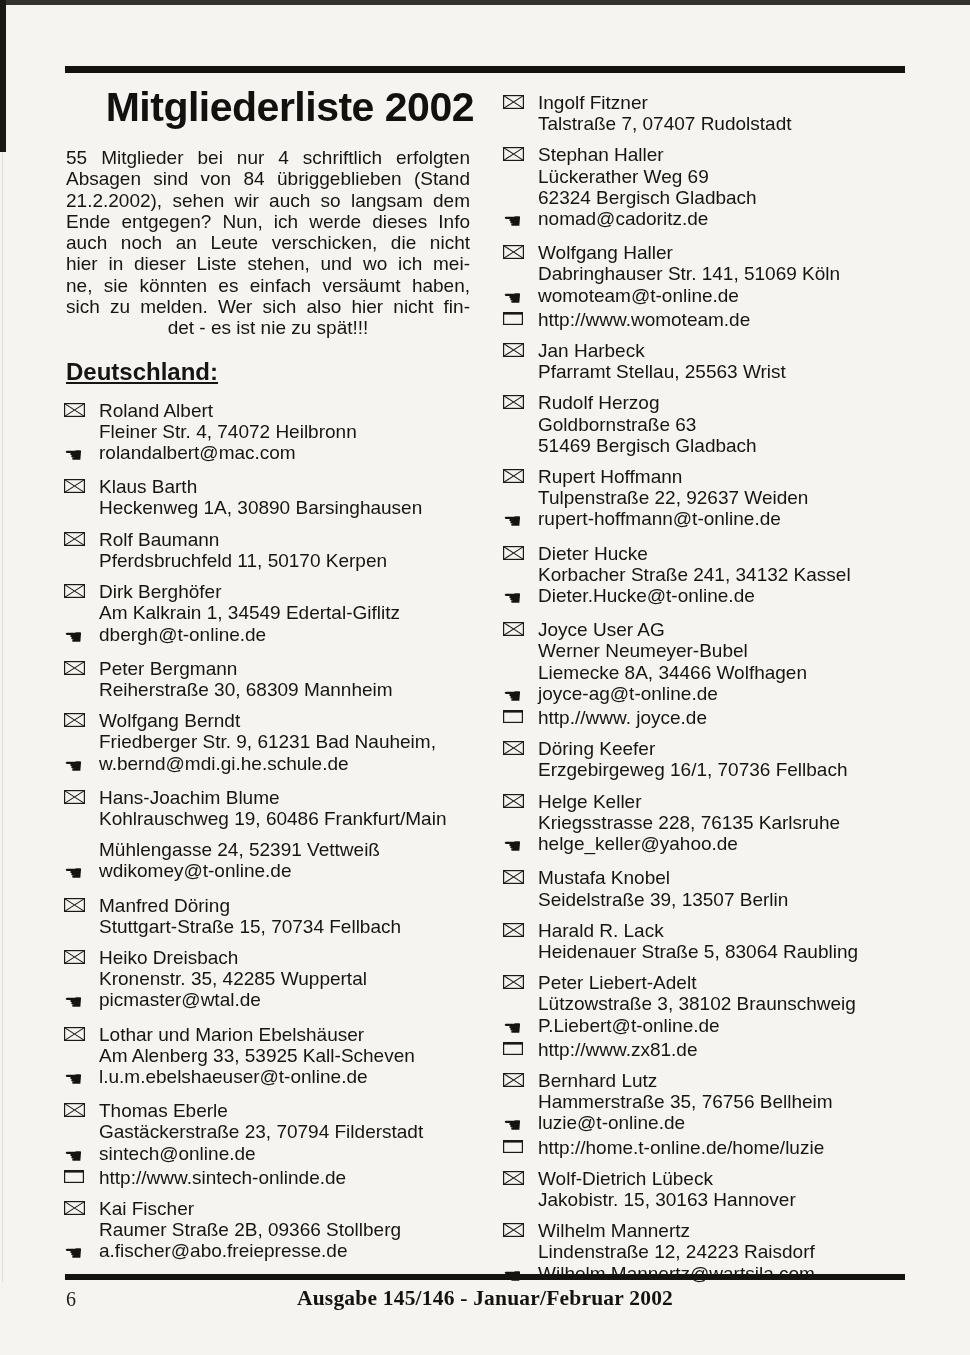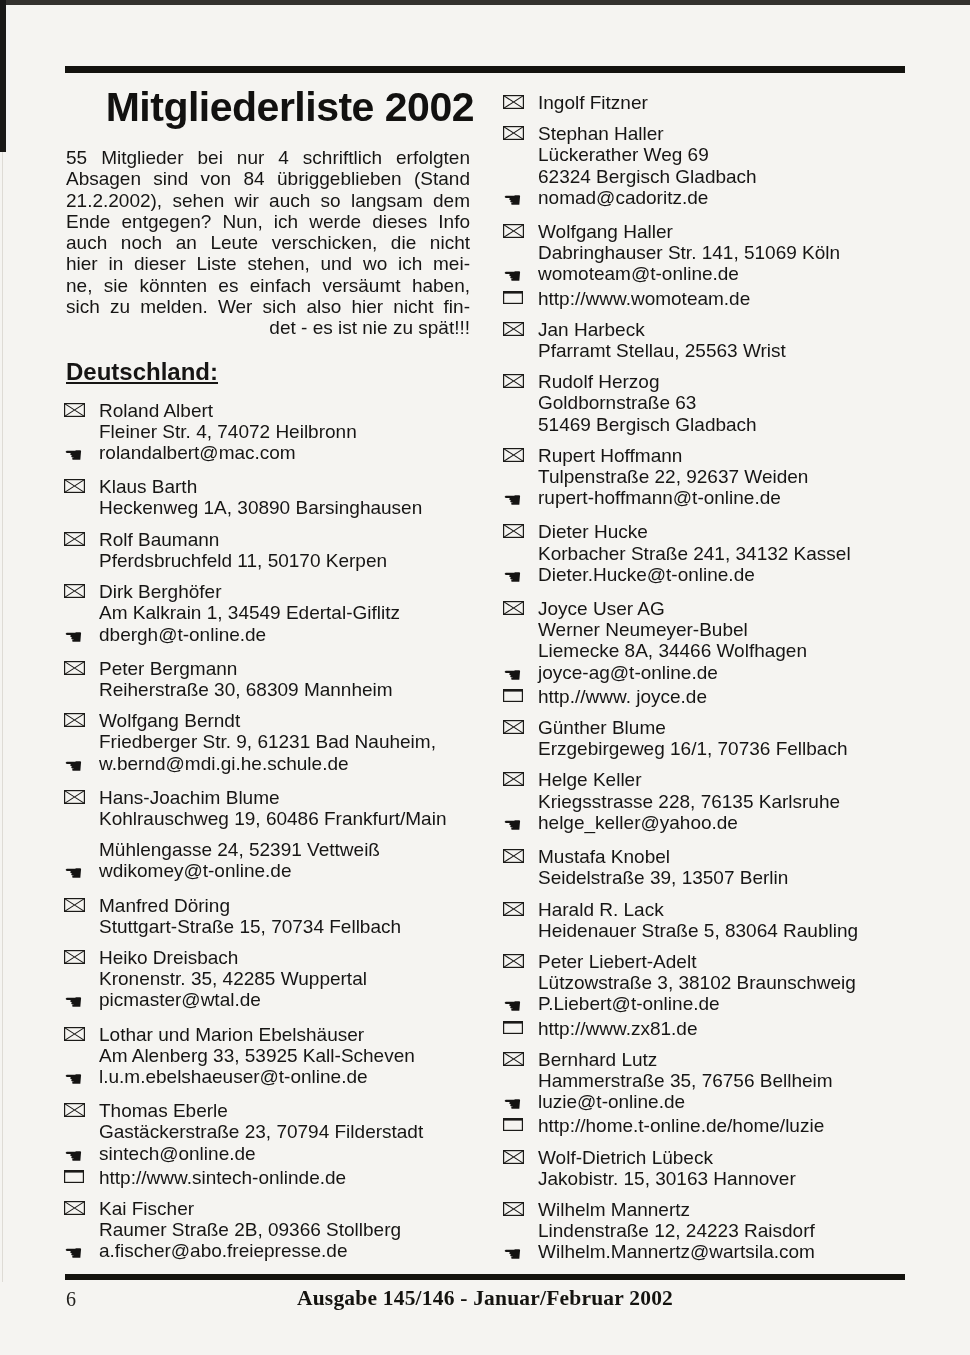--- a/index.html
+++ b/index.html
@@ -20,21 +20,21 @@
   .col-left{left:64px;top:84px;}
   .col-right{left:503px;top:92px;}
 
   .page-title{
     margin:0 0 16px 2px;font-size:41px;font-weight:bold;letter-spacing:-0.5px;
     color:#121110;
     text-align:right;
   }
   .intro{margin:0 0 0 2px;font-size:19px;line-height:21.3px;width:404px;}
   .jline{text-align:justify;text-align-last:justify;}
-  .lastline{text-align:right;}
+  .lastline{text-align:center;}
   .section-heading{
     margin:19px 0 14px 2px;font-size:24px;font-weight:bold;
     text-decoration:underline;
   }
 
   .entry{margin:0 0 10px 0;font-size:19px;line-height:21.2px;}
   .entry-row{display:flex;align-items:flex-start;}
   .icon-cell{flex:0 0 35px;padding-top:3px;color:#1b1a18;}
   .icon-cell svg{display:block;}
   .hand{
@@ -311,20 +311,24 @@
       <div class="entry">
         <div class="entry-row">
           <span class="icon-cell">
             <svg width="21" height="14" viewBox="0 0 21 14">
               <rect x="0.6" y="0.6" width="19.8" height="12.8" fill="none" stroke="currentColor" stroke-width="1.2"></rect>
               <path d="M0.6 0.6 L20.4 13.4 M20.4 0.6 L0.6 13.4" stroke="currentColor" stroke-width="1.1" fill="none"></path>
             </svg>
           </span>
           <span class="entry-text">Ingolf Fitzner</span>
         </div>
+        <div class="entry-row">
+          <span class="icon-cell"></span>
+          <span class="entry-text">Talstraße 7, 07407 Rudolstadt</span>
+        </div>
       </div>
       <div class="entry">
         <div class="entry-row">
           <span class="icon-cell">
             <svg width="21" height="14" viewBox="0 0 21 14">
               <rect x="0.6" y="0.6" width="19.8" height="12.8" fill="none" stroke="currentColor" stroke-width="1.2"></rect>
               <path d="M0.6 0.6 L20.4 13.4 M20.4 0.6 L0.6 13.4" stroke="currentColor" stroke-width="1.1" fill="none"></path>
             </svg>
           </span>
           <span class="entry-text">Stephan Haller</span>
@@ -475,21 +479,21 @@
         </div>
       </div>
       <div class="entry">
         <div class="entry-row">
           <span class="icon-cell">
             <svg width="21" height="14" viewBox="0 0 21 14">
               <rect x="0.6" y="0.6" width="19.8" height="12.8" fill="none" stroke="currentColor" stroke-width="1.2"></rect>
               <path d="M0.6 0.6 L20.4 13.4 M20.4 0.6 L0.6 13.4" stroke="currentColor" stroke-width="1.1" fill="none"></path>
             </svg>
           </span>
-          <span class="entry-text">Günther Blume</span>
+          <span class="entry-text">Döring Keefer</span>
         </div>
         <div class="entry-row">
           <span class="icon-cell"></span>
           <span class="entry-text">Erzgebirgeweg 16/1, 70736 Fellbach</span>
         </div>
       </div>
       <div class="entry">
         <div class="entry-row">
           <span class="icon-cell">
             <svg width="21" height="14" viewBox="0 0 21 14">

